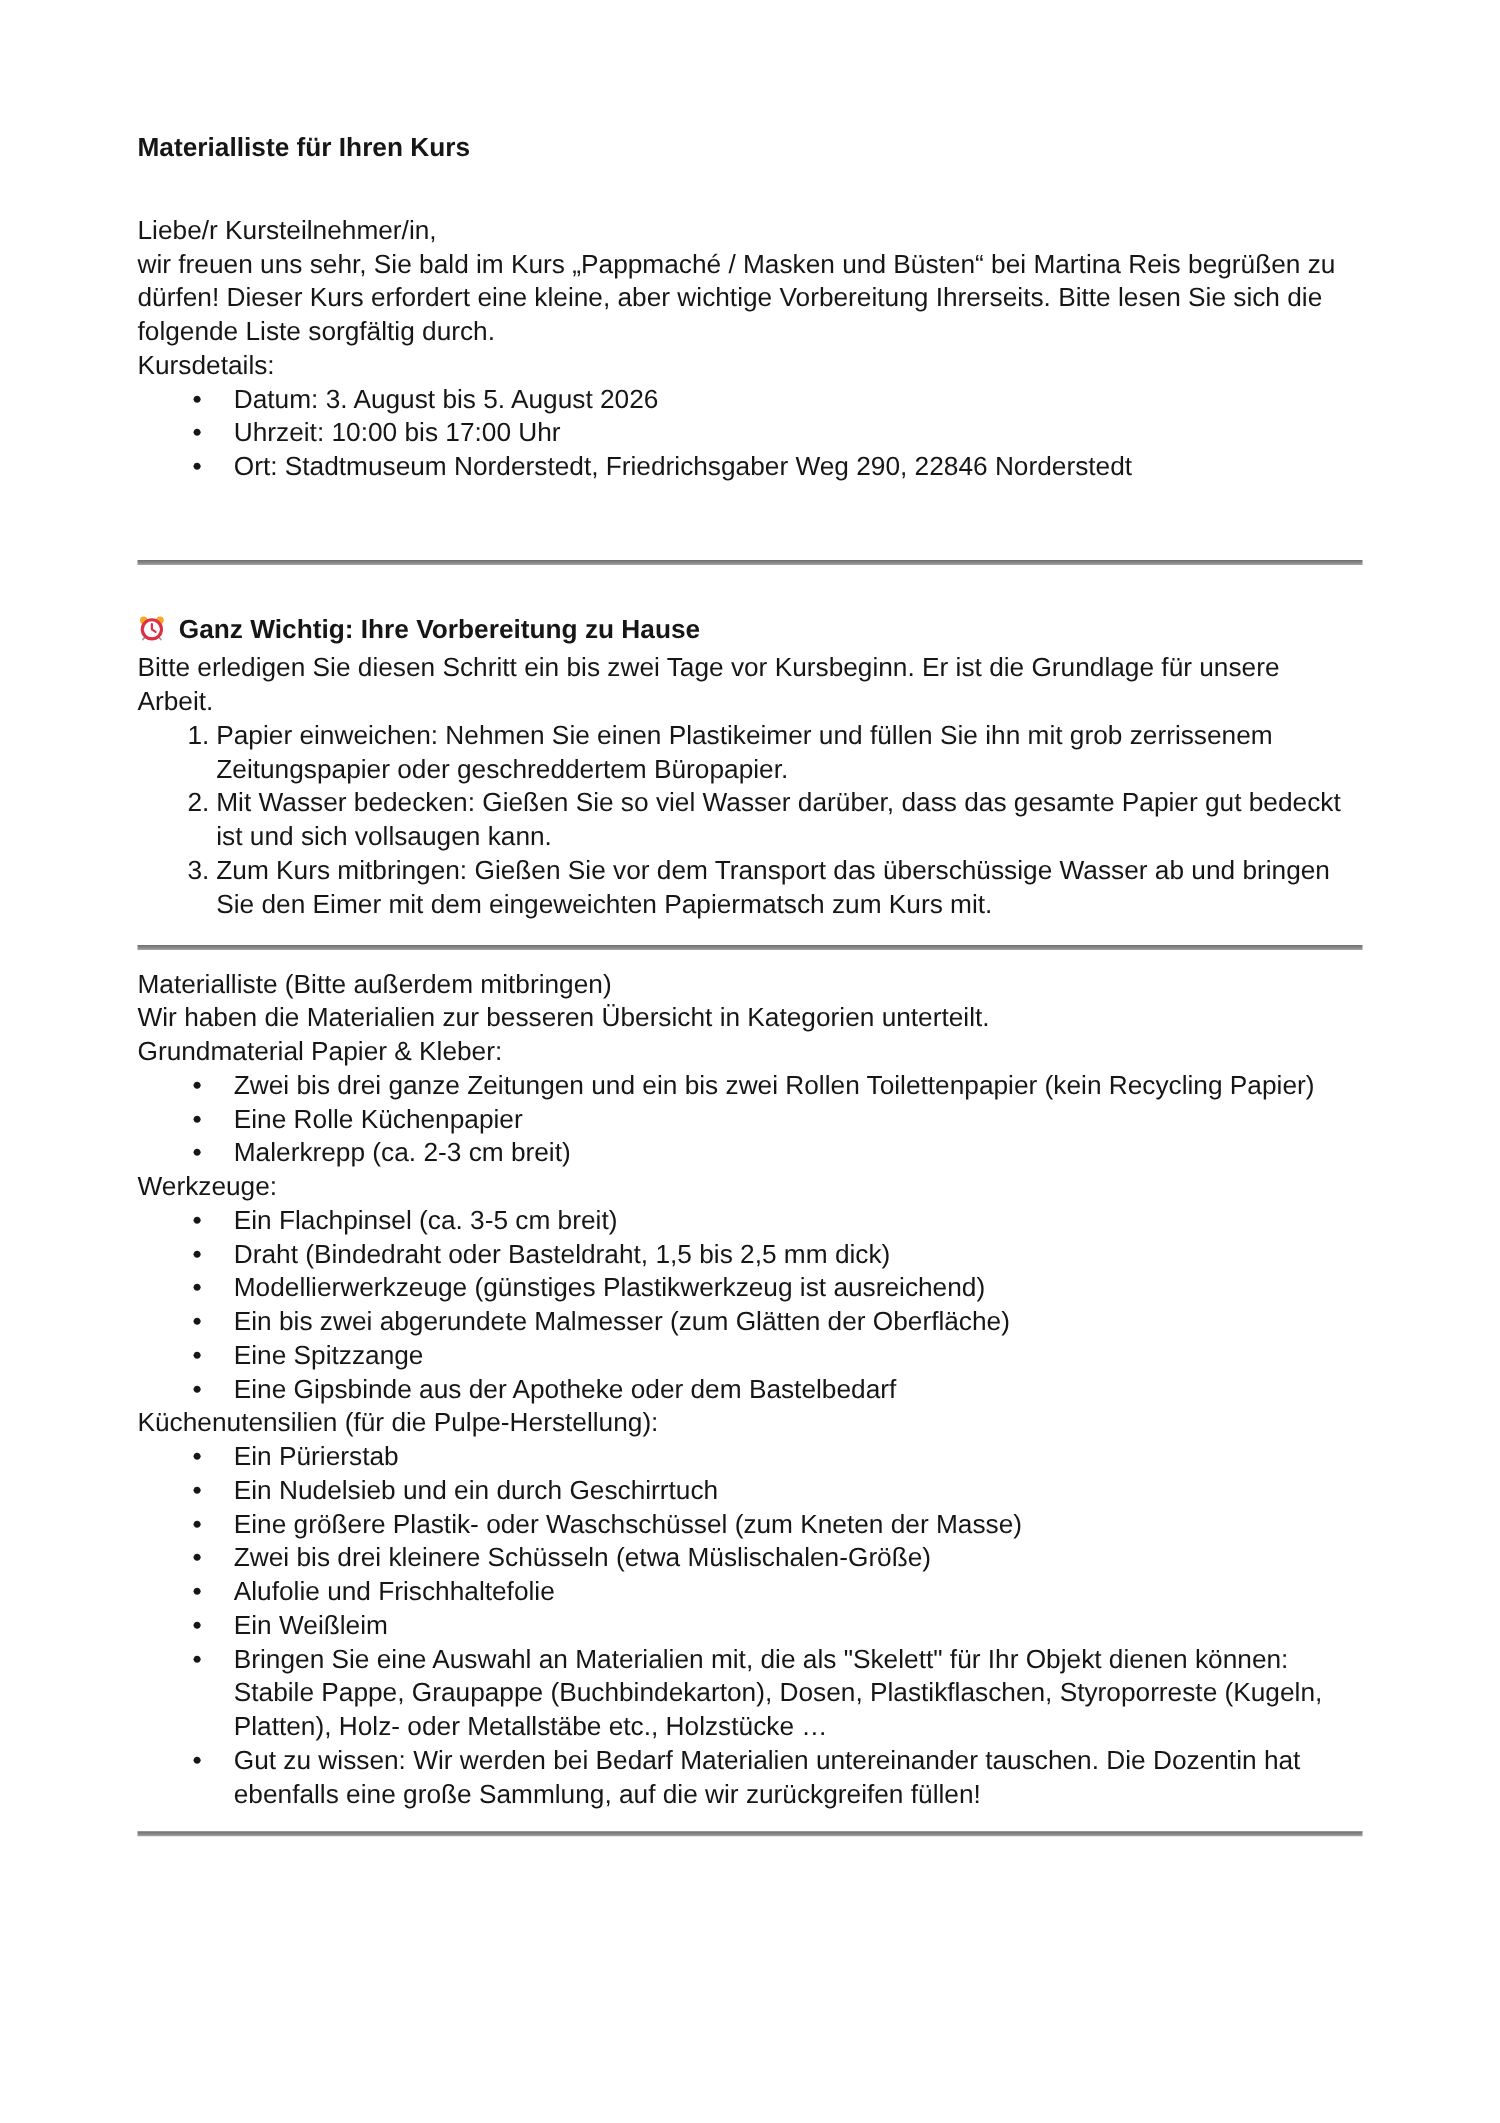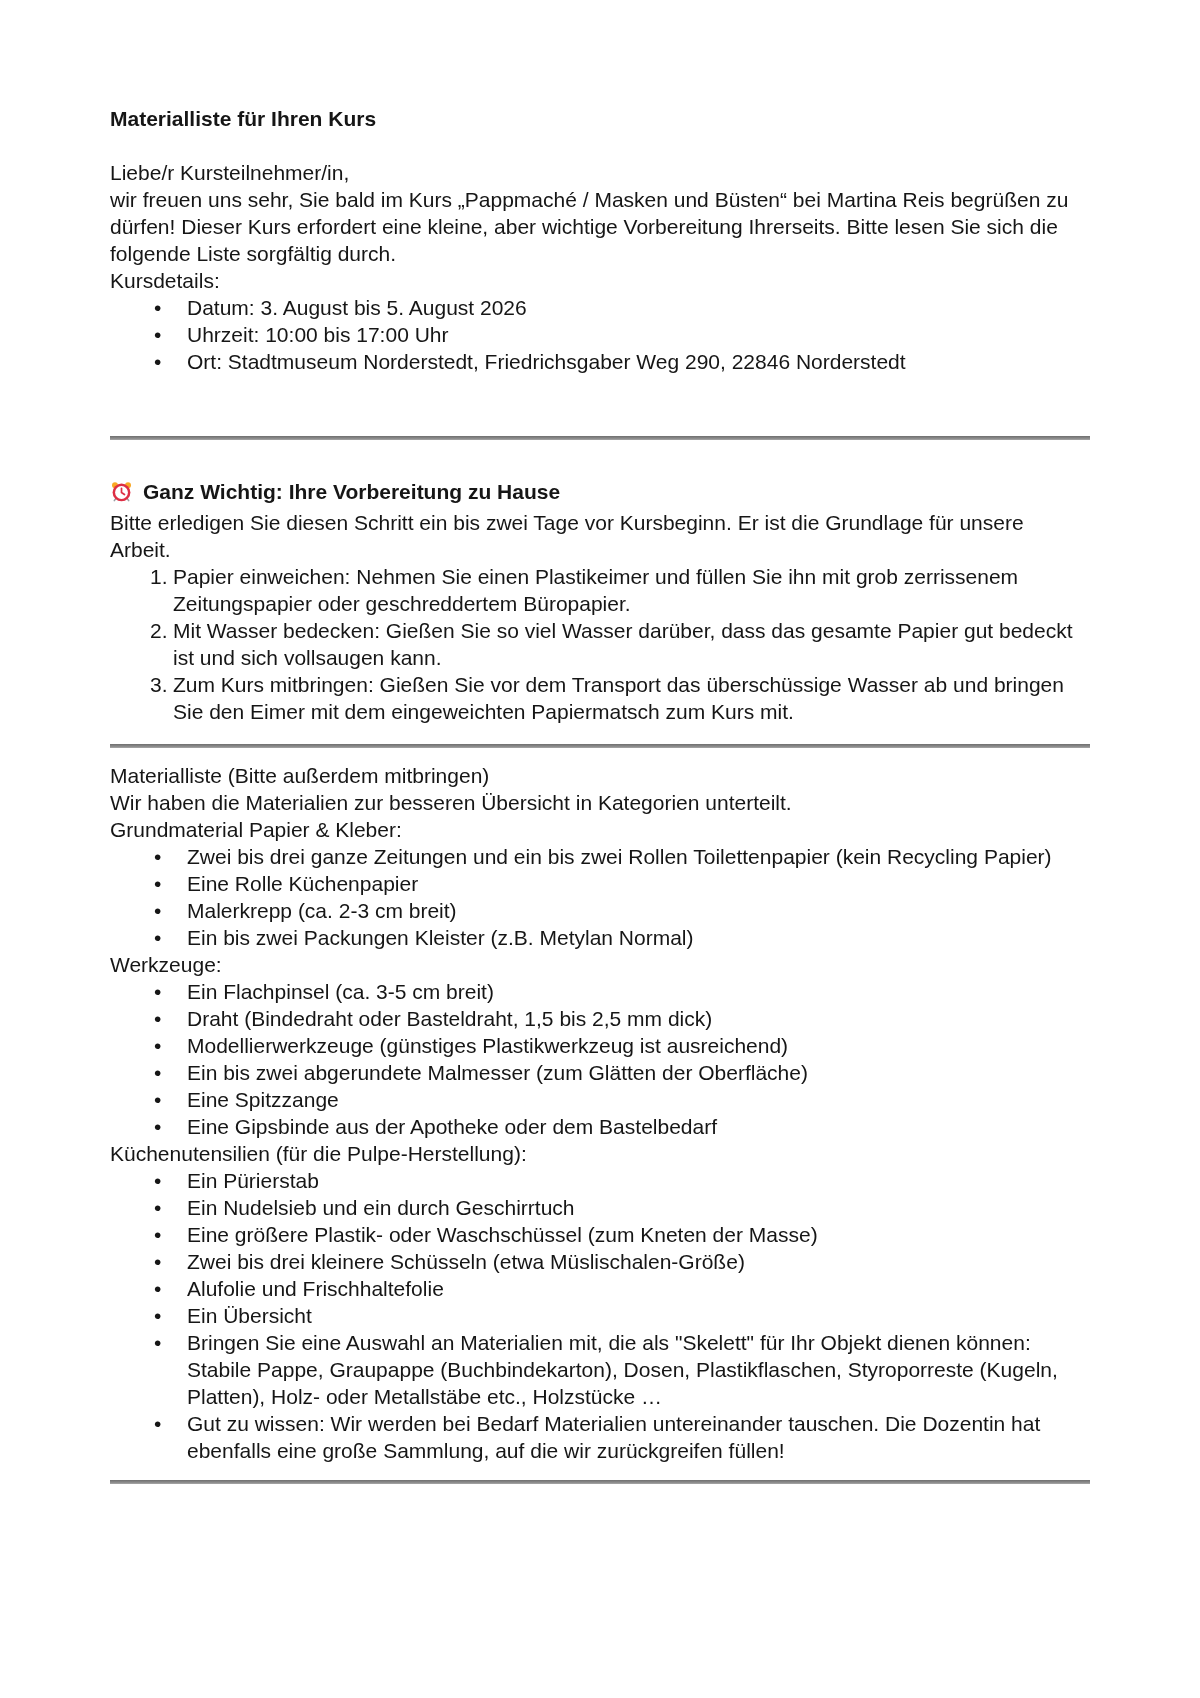--- a/index.html
+++ b/index.html
@@ -5,21 +5,21 @@
   html, body { margin:0; padding:0; }
   body {
     width:1200px; height:1698px;
     background:#ffffff;
     font-family:"Liberation Sans", sans-serif;
     font-size:21px; line-height:27px;
     color:#161616;
   }
   .page { padding:105px 110px 0 110px; box-sizing:border-box; }
   p, h1, h2 { margin:0; font-size:21px; line-height:27px; font-weight:normal; }
-  h1 { font-weight:bold; margin-bottom:27px; }
+  h1 { font-weight:bold; margin-bottom:39px; }
   .b { font-weight:normal; }
   .para { max-width:966px; }
   ul, ol { margin:0; padding:0; list-style:none; max-width:966px; }
   ul > li { position:relative; padding-left:77px; }
   ul > li::before { content:"\2022"; position:absolute; left:44px; top:0; }
   ol { counter-reset: step; }
   ol > li { position:relative; padding-left:63px; }
   ol > li::before { counter-increment: step; content: counter(step) "."; position:absolute; left:40px; top:0; }
   hr.rule {
     border:none; height:4px; width:100%;
@@ -72,41 +72,40 @@
   <hr class="rule rule-2">
 
   <p class="para b">Materialliste (Bitte außerdem mitbringen)</p>
   <p class="para">Wir haben die Materialien zur besseren Übersicht in Kategorien unterteilt.</p>
 
   <p class="para b">Grundmaterial Papier &amp; Kleber:</p>
   <ul>
     <li><span class="b"></span><span>Zwei bis drei ganze Zeitungen und ein bis zwei Rollen Toilettenpapier (kein Recycling Papier)</span></li>
     <li><span class="b"></span><span>Eine Rolle Küchenpapier</span></li>
     <li><span class="b"></span><span>Malerkrepp (ca. 2-3 cm breit)</span></li>
-    <li><span class="b"></span><span>Ein bis zwei Packungen Kleister (z.B. Metylan Normal)</span></li>
   </ul>
 
   <p class="para b">Werkzeuge:</p>
   <ul>
     <li><span class="b"></span><span>Ein Flachpinsel (ca. 3-5 cm breit)</span></li>
     <li><span class="b"></span><span>Draht (Bindedraht oder Basteldraht, 1,5 bis 2,5 mm dick)</span></li>
     <li><span class="b"></span><span>Modellierwerkzeuge (günstiges Plastikwerkzeug ist ausreichend)</span></li>
     <li><span class="b"></span><span>Ein bis zwei abgerundete Malmesser (zum Glätten der Oberfläche)</span></li>
     <li><span class="b"></span><span>Eine Spitzzange</span></li>
     <li><span class="b"></span><span>Eine Gipsbinde aus der Apotheke oder dem Bastelbedarf</span></li>
   </ul>
 
   <p class="para b">Küchenutensilien (für die Pulpe-Herstellung):</p>
   <ul>
     <li><span class="b"></span><span>Ein Pürierstab</span></li>
     <li><span class="b"></span><span>Ein Nudelsieb und ein durch Geschirrtuch</span></li>
     <li><span class="b"></span><span>Eine größere Plastik- oder Waschschüssel (zum Kneten der Masse)</span></li>
     <li><span class="b"></span><span>Zwei bis drei kleinere Schüsseln (etwa Müslischalen-Größe)</span></li>
     <li><span class="b"></span><span>Alufolie und Frischhaltefolie</span></li>
-    <li><span class="b"></span><span>Ein Übersicht</span></li>
+    <li><span class="b"></span><span>Ein Weißleim</span></li>
   </ul>
 
   <ul>
     <li><span class="b"></span><span>Bringen Sie eine Auswahl an Materialien mit, die als "Skelett" für Ihr Objekt dienen können: Stabile Pappe, Graupappe (Buchbindekarton), Dosen, Plastikflaschen, Styroporreste (Kugeln, Platten), Holz- oder Metallstäbe etc., Holzstücke …</span></li>
     <li><span class="b">Gut zu wissen:</span><span> Wir werden bei Bedarf Materialien untereinander tauschen. Die Dozentin hat ebenfalls eine große Sammlung, auf die wir zurückgreifen füllen!</span></li>
   </ul>
 
   <hr class="rule rule-3">
 
 </div>

